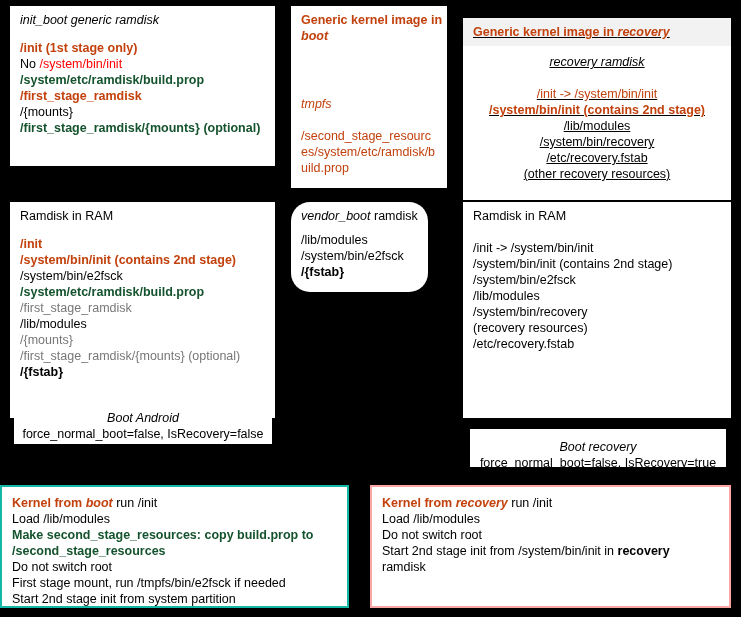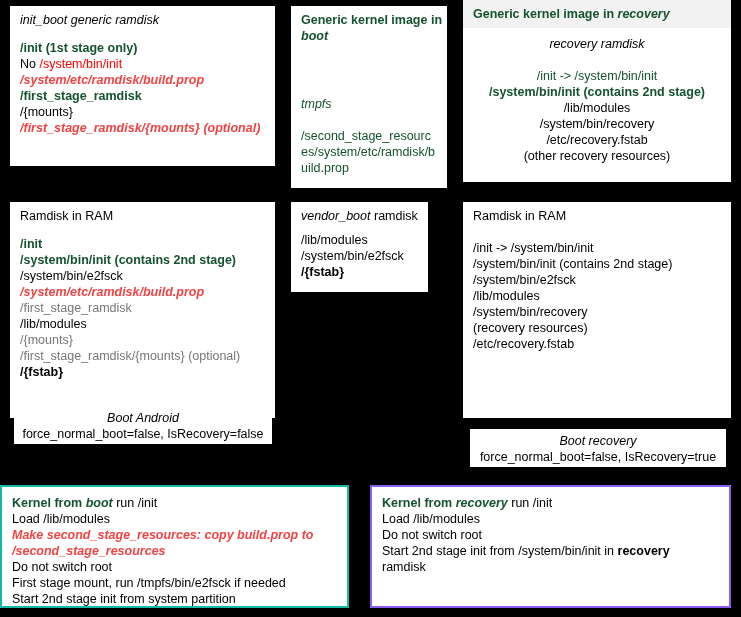--- a/index.html
+++ b/index.html
@@ -31,45 +31,45 @@
   }
   .line {
     font-size: 12.5px;
     line-height: 16px;
     color: #000000;
     white-space: nowrap;
   }
   .ln-blank {
     height: 16px;
   }
-  .magenta { color: #14532d; }
-  .green   { color: #ef4444; font-style: italic; }
+  .magenta { color: #c2410c; }
+  .green   { color: #14532d; }
   .red     { color: #ff0000; text-align: center; }
   .gray    { color: #777777; }
   .bold    { font-weight: bold; }
   .italic  { font-style: italic; }
   .wrapline {
     white-space: normal;
     word-break: break-all;
   }
   .center { text-align: center; }
 
   
   #box-init-boot      { left: 10px;  top: 6px;   width: 265px; height: 160px; }
   #box-generic-boot   { left: 291px; top: 6px;   width: 156px; height: 182px; }
 
   #box-ramdisk-ram-l  { left: 10px;  top: 202px; width: 265px; height: 216px; }
-  #box-vendor-boot    { left: 291px; top: 202px; width: 137px; height: 90px;  }
+  #box-vendor-boot    { left: 291px; top: 202px; width: 137px; height: 90px; border-radius: 19px;  }
   #box-ramdisk-ram-r  { left: 463px; top: 202px; width: 268px; height: 216px; }
 
   #box-boot-android   { left: 14px;  top: 406px; width: 258px; height: 38px; }
   #box-boot-recovery  { left: 470px; top: 429px; width: 256px; height: 38px; }
 
   #box-kernel-boot    { left: 0;  top: 485px; width: 349px; height: 123px; border: 2px solid #14b8a6; }
-  #box-kernel-rec     { left: 370px; top: 485px; width: 361px; height: 123px; border: 2px solid #8b5cf6; }
+  #box-kernel-rec     { left: 370px; top: 485px; width: 361px; height: 123px; border: 2px solid #fca5a5; }
 
   .hdr {
     font-size: 12.5px;
     line-height: 16px;
     padding: 6px 10px 2px 10px;
   }
   .hdr-band {
     background: #f2f2f2;
     padding: 6px 10px;
     font-size: 12.5px;
@@ -101,21 +101,21 @@
     <div style="padding:0 10px;">
       <div class="ln-blank"></div>
       <div class="ln-blank"></div>
       <div class="ln-blank"></div>
       <div class="line magenta italic">tmpfs</div>
       <div class="ln-blank"></div>
       <div class="line magenta wrapline">/second_stage_resources/system/etc/ramdisk/build.prop</div>
     </div>
   </div>
 
-  <div class="box" id="box-generic-recovery" style="left:463px; top:0; width:268px; height:182px;">
+  <div class="box" id="box-generic-recovery" style="left:463px; top:18px; width:268px; height:182px;text-decoration:underline;">
     <div class="hdr-band">
       <span class="magenta bold">Generic kernel image in</span>
       <span class="magenta bold italic">recovery</span>
     </div>
     <div style="padding:8px 10px 0 10px;text-align:center;">
       <div class="line italic">recovery ramdisk</div>
       <div class="ln-blank"></div>
       <div class="line magenta">/init -&gt; /system/bin/init</div>
       <div class="line magenta bold">/system/bin/init (contains 2nd stage)</div>
       <div class="line">/lib/modules</div>
@@ -165,21 +165,21 @@
   </div>
 
   <div class="box" id="box-boot-android">
     <div class="center" style="padding-top:4px;">
       <div class="line italic center">Boot Android</div>
       <div class="line center">force_normal_boot=false, IsRecovery=false</div>
     </div>
   </div>
 
   <div class="box" id="box-boot-recovery">
-    <div class="center" style="padding-top:4px;">
+    <div class="center" style="padding-top:10px;">
       <div class="line italic center">Boot recovery</div>
       <div class="line center">force_normal_boot=false, IsRecovery=true</div>
     </div>
   </div>
 
   <div class="box" id="box-kernel-boot">
     <div class="pad">
       <div class="line">
         <span class="magenta bold">Kernel from </span><span class="magenta bold italic">boot</span><span> run /init</span>
       </div>

